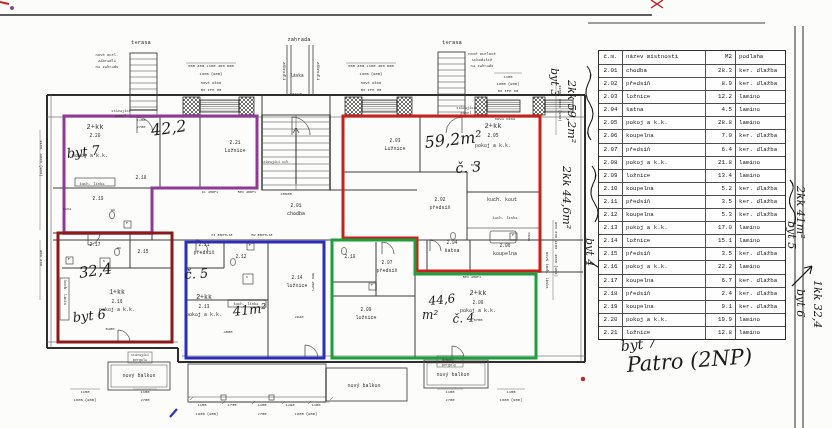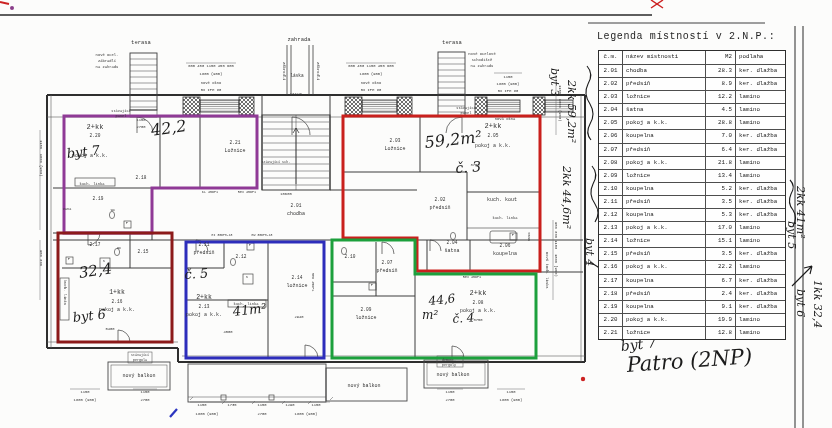--- a/index.html
+++ b/index.html
@@ -322,21 +322,20 @@
       <div class="lbl hw" style="left: 595px; top: 238px; font-size: 11px; transform: rotate(90deg); transform-origin: 0px 0px;">byt 4</div>
       <div class="lbl hw" style="left: 806px; top: 186px; font-size: 11px; transform: rotate(90deg); transform-origin: 0px 0px;">2kk 41m²</div>
       <div class="lbl hw" style="left: 797px; top: 221px; font-size: 11px; transform: rotate(90deg); transform-origin: 0px 0px;">byt 5</div>
       <div class="lbl hw" style="left: 823px; top: 280px; font-size: 11px; transform: rotate(90deg); transform-origin: 0px 0px;">1kk 32,4</div>
       <div class="lbl hw" style="left: 806px; top: 289px; font-size: 11px; transform: rotate(90deg); transform-origin: 0px 0px;">byt 6</div>
       <div class="lbl hw" style="left: 622px; top: 320px; font-size: 16px; transform: rotate(-4deg); transform-origin: 0px 0px;">2kk 42,2</div>
       <div class="lbl hw" style="left: 620px; top: 339px; font-size: 14px; transform: rotate(-6deg); transform-origin: 0px 0px;">byt 7</div>
       <div class="lbl hw" style="left: 626px; top: 355px; font-size: 21px; transform: rotate(-4deg); transform-origin: 0px 0px;">Patro (2NP)</div>
     </div>
 
-  <div id="legend-title">Legenda místností v 2.N.P.:</div>
   <div id="legend">
       <div class="lg-row">
         <div class="lg-c1">č.m.</div>
         <div class="lg-c2">název místnosti</div>
         <div class="lg-c3">M2</div>
         <div class="lg-c4">podlaha</div>
       </div>
       <div class="lg-row">
         <div class="lg-c1">2.01</div>
         <div class="lg-c2">chodba</div>

